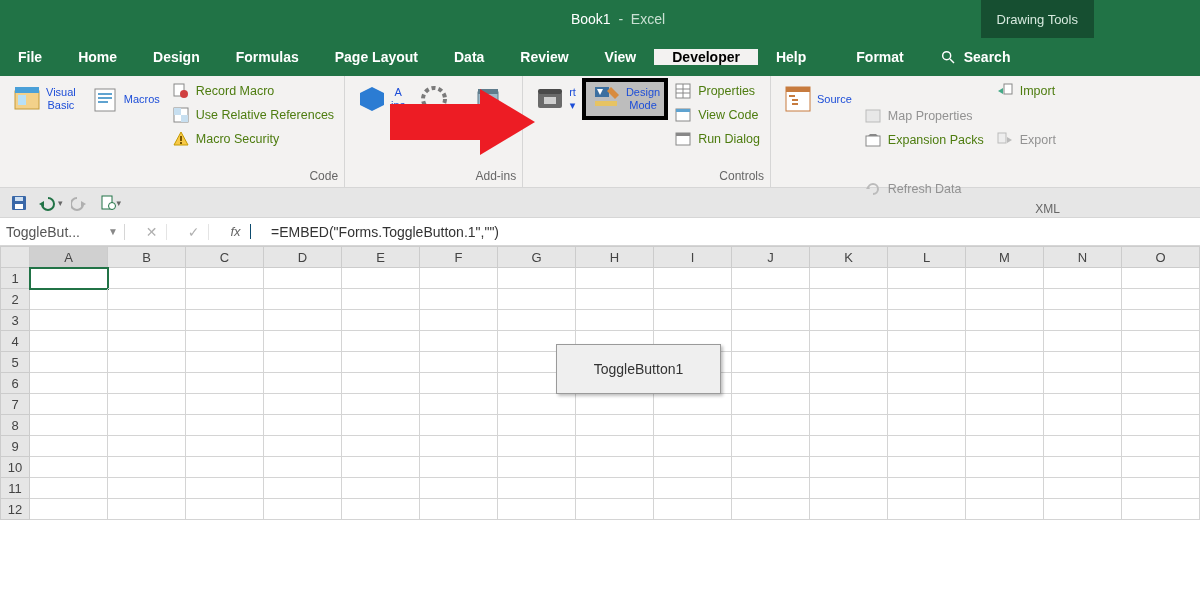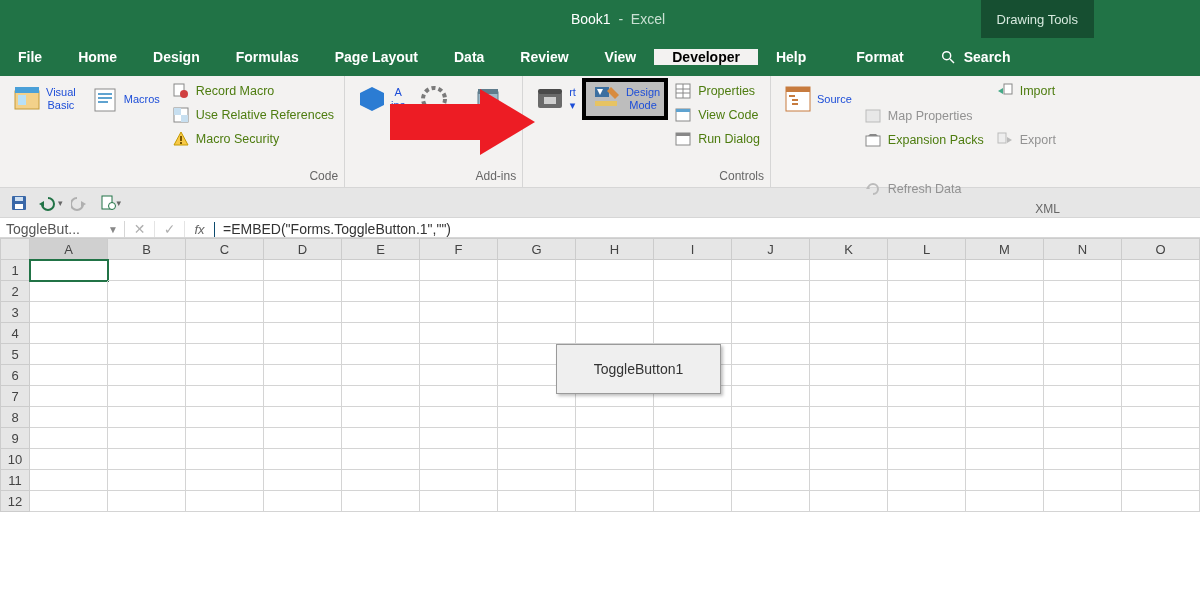--- a/index.html
+++ b/index.html
@@ -34,21 +34,21 @@
   .small-btn .ico { width: 18px; height: 18px; display: flex; align-items: center; justify-content: center; }
 
   .arrow-overlay { position: absolute; left: 390px; top: 89px; z-index: 50; pointer-events: none; }
 
   
   .qat { background: #e6e6e6; height: 30px; display: flex; align-items: center; gap: 8px; padding: 0 10px; border-bottom: 1px solid #d6d6d6; font-size: 13px; }
   .qat .qbtn { cursor: pointer; color: #217346; display: flex; align-items: center; }
   .qat .disabled { color: #b0b0b0; }
 
   
-  .fbar { height: 20px; display: flex; align-items: flex-end; border-bottom: 1px solid #d6d6d6; font-size: 14px; }
+  .fbar { height: 28px; display: flex; align-items: center; border-bottom: 1px solid #d6d6d6; font-size: 14px; gap: 12px; }
   .namebox { width: 125px; border-right: 1px solid #d6d6d6; display: flex; align-items: center; padding: 0 6px; gap: 4px; color: #555; position: relative; }
   .namebox .dd { color: #888; font-size: 10px; }
   .fbtn { width: 30px; display: flex; align-items: center; justify-content: center; color: #b0b0b0; border-right: 1px solid #e4e4e4; }
   .fx-label { width: 30px; display: flex; align-items: center; justify-content: center; font-style: italic; color: #666; border-right: 1px solid #0c4a6e; font-size: 13px; }
   .finput { flex: 1; display: flex; align-items: center; padding: 0 8px; color: #333; }
 
   
   .grid { position: relative; }
   .corner { width: 30px; height: 22px; border: 1px solid #ccc; background: #e6e6e6; position: absolute; left: 0; top: 0; }
   .col-headers { display: flex; position: absolute; left: 30px; top: 0; }

